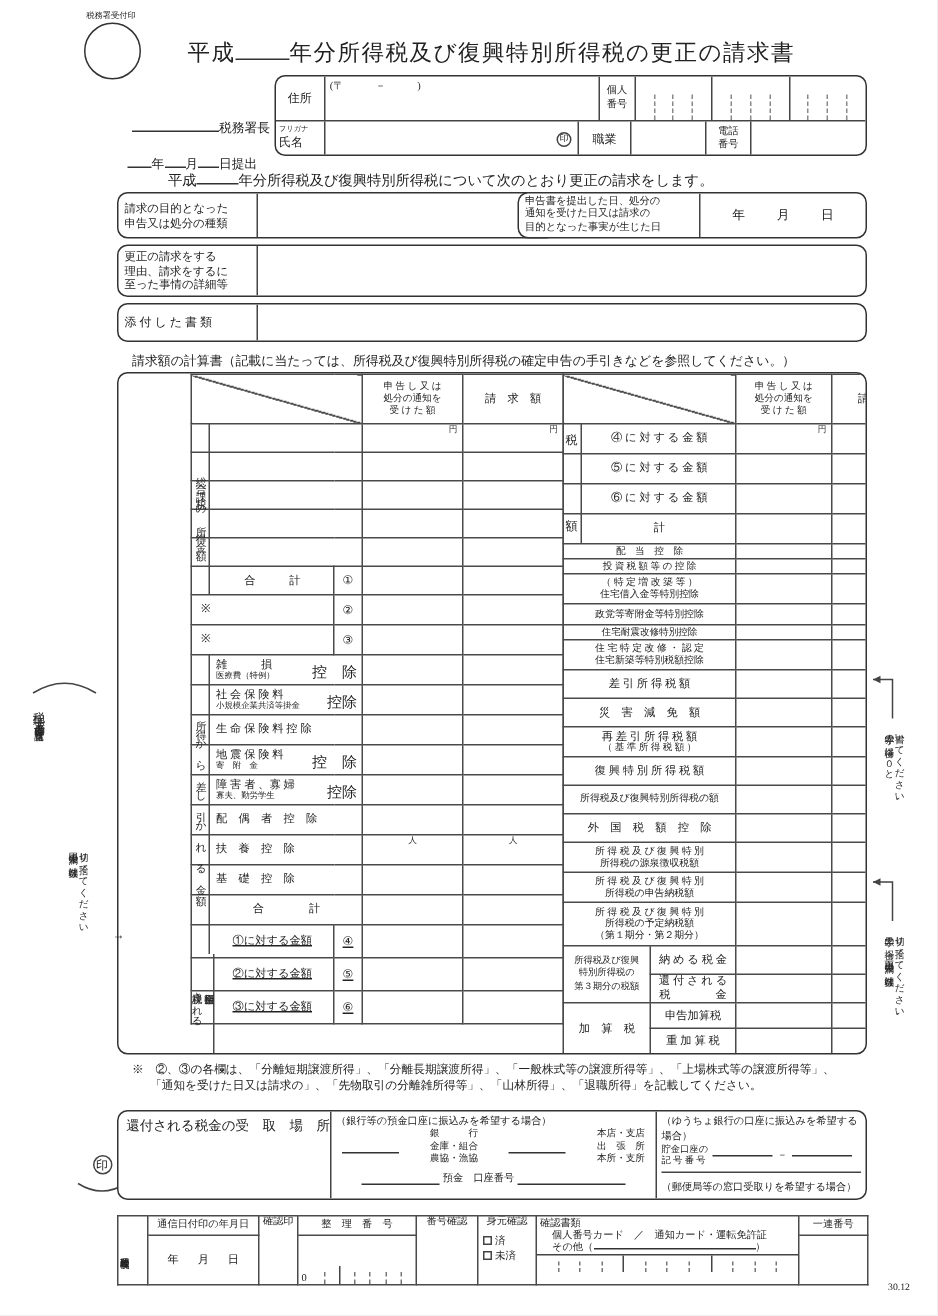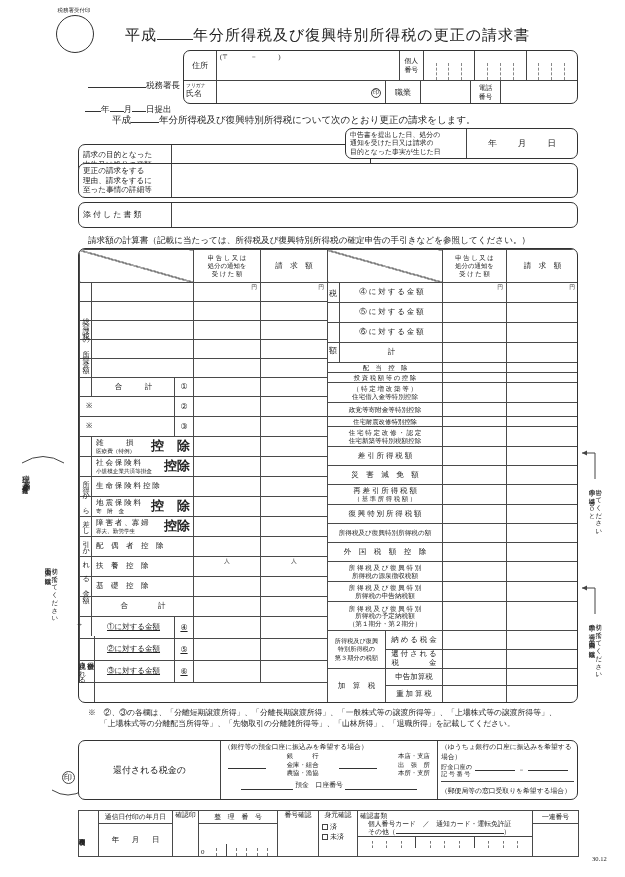--- a/index.html
+++ b/index.html
@@ -38,34 +38,34 @@
   td.hcol2 { font-size:7.5px; text-align:center; }
   td.lab { text-align:center; padding:0 2px; }
   td.lab.pl { padding-left:15px; }
   td.num { text-align:center; font-size:8px; }
   td.val { vertical-align:top; }
   .unit { display:block; text-align:right; font-size:5.8px; padding:1px 3px 0 0; color:#333; }
   .unit-c { display:block; text-align:center; font-size:5.8px; padding-top:1px; color:#333; }
   .dedwrap { display:flex; justify-content:space-between; align-items:flex-end; padding:0 3px; }
   .dedmain { text-align:left; }
   .dedmain .b { font-size:5.6px; }
-  .suf { font-size:13px;font-weight:bold; }
+  .suf { font-size:10px; }
   .glab { font-size:6.2px; text-align:center; line-height:1.3; }
   td.sm { font-size:6.6px; }
   .vstrip { position:absolute; width:13px; border-right:1px solid #4a4a4a; display:flex; align-items:center; justify-content:center; }
   .vtext { writing-mode:vertical-rl; text-orientation:upright; font-size:7.5px; letter-spacing:3px; line-height:1; }
   .spread { display:flex; flex-direction:column; justify-content:space-between; align-items:center; height:86%; font-size:8px; }
   .vpair { display:flex; gap:1px; }
   .vpair div { writing-mode:vertical-rl; text-orientation:upright; font-size:6.8px; line-height:1.05; }
   
   .vnote { display:flex; }
   .vnote div { writing-mode:vertical-rl; text-orientation:upright; font-size:6.4px; line-height:1.08; letter-spacing:0.5px; }
   .conn { stroke:#444; stroke-width:1; fill:none; }
   
-  .ref-label { font-size:9px; line-height:2.1; text-align:center; border-right:1px solid #444; display:flex; flex-direction:column; justify-content:center; }
+  .ref-label { font-size:9px; line-height:2.1; text-align:center; border-right:1px solid #444; display:flex; justify-content:flex-end; }
   .tiny { font-size:6.8px; }
   .bank-stack { font-size:6.4px; line-height:1.35; text-align:center; }
   
   .chk { font-size:7px; line-height:1.5; }
   .box { display:inline-block; width:6px; height:6px; border:1px solid #444; margin-right:2px; vertical-align:-1px; }
   .ticks { display:flex; height:12px; align-items:flex-end; border-top:1px solid #444; }
   .ticks span { flex:1; height:70%; border-left:1px dashed #777; }
   .ticks span.solid { border-left:1px solid #444; height:100%; }
   .ticks span:first-child { border-left:none; }
   .seal { display:inline-flex; align-items:center; justify-content:center; border:1px solid #444; border-radius:50%; }
@@ -125,21 +125,21 @@
       <div class="lblc" style="width:30px; font-size:6.8px; white-space:pre-line; line-height:1.2;">電話
 番号</div>
       <div style="width:74px;"></div>
     </div>
   </div>
 
   <div class="abs" style="left:112px; top:114px; font-size:9.5px; white-space:nowrap;">
     <span>平成</span><span class="u" style="width:28px;"></span><span>年分所得税及び復興特別所得税について次のとおり更正の請求をします。</span>
   </div>
 
-  <div class="abs rbox grid" style="left:78px; top:128px; width:293px; height:31px;margin-top:16px;">
+  <div class="abs rbox grid" style="left:78px; top:128px; width:293px; height:31px;">
     <div class="req-label" style="width:93px;">
       <div>請求の目的となった</div>
       <div>申告又は処分の種類</div>
     </div>
     <div class="req-val"></div>
   </div>
 
   <div class="abs rbox grid" style="left:345px; top:128px; width:233px; height:31px;">
     <div class="req-label" style="width:121px; font-size:6.9px;">
       <div>申告書を提出した日、処分の</div>
@@ -162,21 +162,21 @@
     <div class="req-label" style="width:93px;">
       <div>更正の請求をする</div>
       <div>理由、請求をするに</div>
       <div>至った事情の詳細等</div>
     </div>
     <div class="req-val"></div>
   </div>
 
   <div class="abs" style="left:88px; top:235px; font-size:8.6px;">請求額の計算書（記載に当たっては、所得税及び復興特別所得税の確定申告の手引きなどを参照してください。）</div>
 
-  <div class="abs rbox" style="left:78px; top:248px; width:500px; height:455px; display:flex;">
+  <div class="abs rbox" style="left:78px; top:248px; width:500px; height:455px; display:flex;padding-left:48px;">
 
     <div style="position:relative;">
       <table style="width:248px;">
         <colgroup>
             <col style="width:95px">
             <col style="width:19px">
             <col style="width:67px">
             <col style="width:67px">
           </colgroup>
         <tbody>
@@ -620,21 +620,21 @@
         <div class="spread">
           <span>税</span>
           <span>額</span>
         </div>
       </div>
     </div>
   </div>
 
   <div class="abs" style="left:88px; top:707px; font-size:7.8px; line-height:1.45;">
     <div>※　②、③の各欄は、「分離短期譲渡所得」、「分離長期譲渡所得」、「一般株式等の譲渡所得等」、「上場株式等の譲渡所得等」、</div>
-    <div style="padding-left:12px;">「上場株式等の分離配当所得等」、「先物取引の分離雑所得等」、「山林所得」、「退職所得」を記載してください。</div>
+    <div style="padding-left:12px;">「通知を受けた日又は請求の」、「先物取引の分離雑所得等」、「山林所得」、「退職所得」を記載してください。</div>
   </div>
 
   <div class="abs" style="left:20px; top:450px; width:46px;">
     <svg width="46" height="10">
         <path class="conn" d="M2,9 Q23,-4 44,9"></path>
       </svg>
     <div style="display:flex; justify-content:center; gap:2px; writing-mode:vertical-rl;">
       <div class="vtext" style="font-size:8px; letter-spacing:2px;">税理士</div>
       <div class="vtext" style="font-size:7.2px; letter-spacing:1px;">署名押印</div>
       <div style="writing-mode:vertical-rl; font-size:6.4px;">（電話番号）</div>
@@ -674,20 +674,21 @@
   <div class="abs" style="left:50px; top:766px; width:36px; text-align:center;">
     <span class="seal" style="width:13px; height:13px; font-size:8px;">印</span>
     <svg width="36" height="10">
         <path class="conn" d="M2,2 Q18,12 34,2"></path>
       </svg>
   </div>
 
   <div class="abs rbox grid" style="left:78px; top:740px; width:500px; height:60px;">
     <div class="ref-label" style="width:142px;">
       <div>還付される税金の</div>
+      <div>受　取　場　所</div>
     </div>
     <div style="width:217px; border-right:1px solid #444; padding:1px 3px; position:relative;">
       <div class="tiny">（銀行等の預金口座に振込みを希望する場合）</div>
       <div style="display:flex; justify-content:space-between; align-items:center; padding:0 4px;">
         <span class="u" style="width:38px; height:8px;"></span>
         <div class="bank-stack">
           <div>銀　　　行</div>
           <div>金庫・組合</div>
           <div>農協・漁協</div>
         </div>

